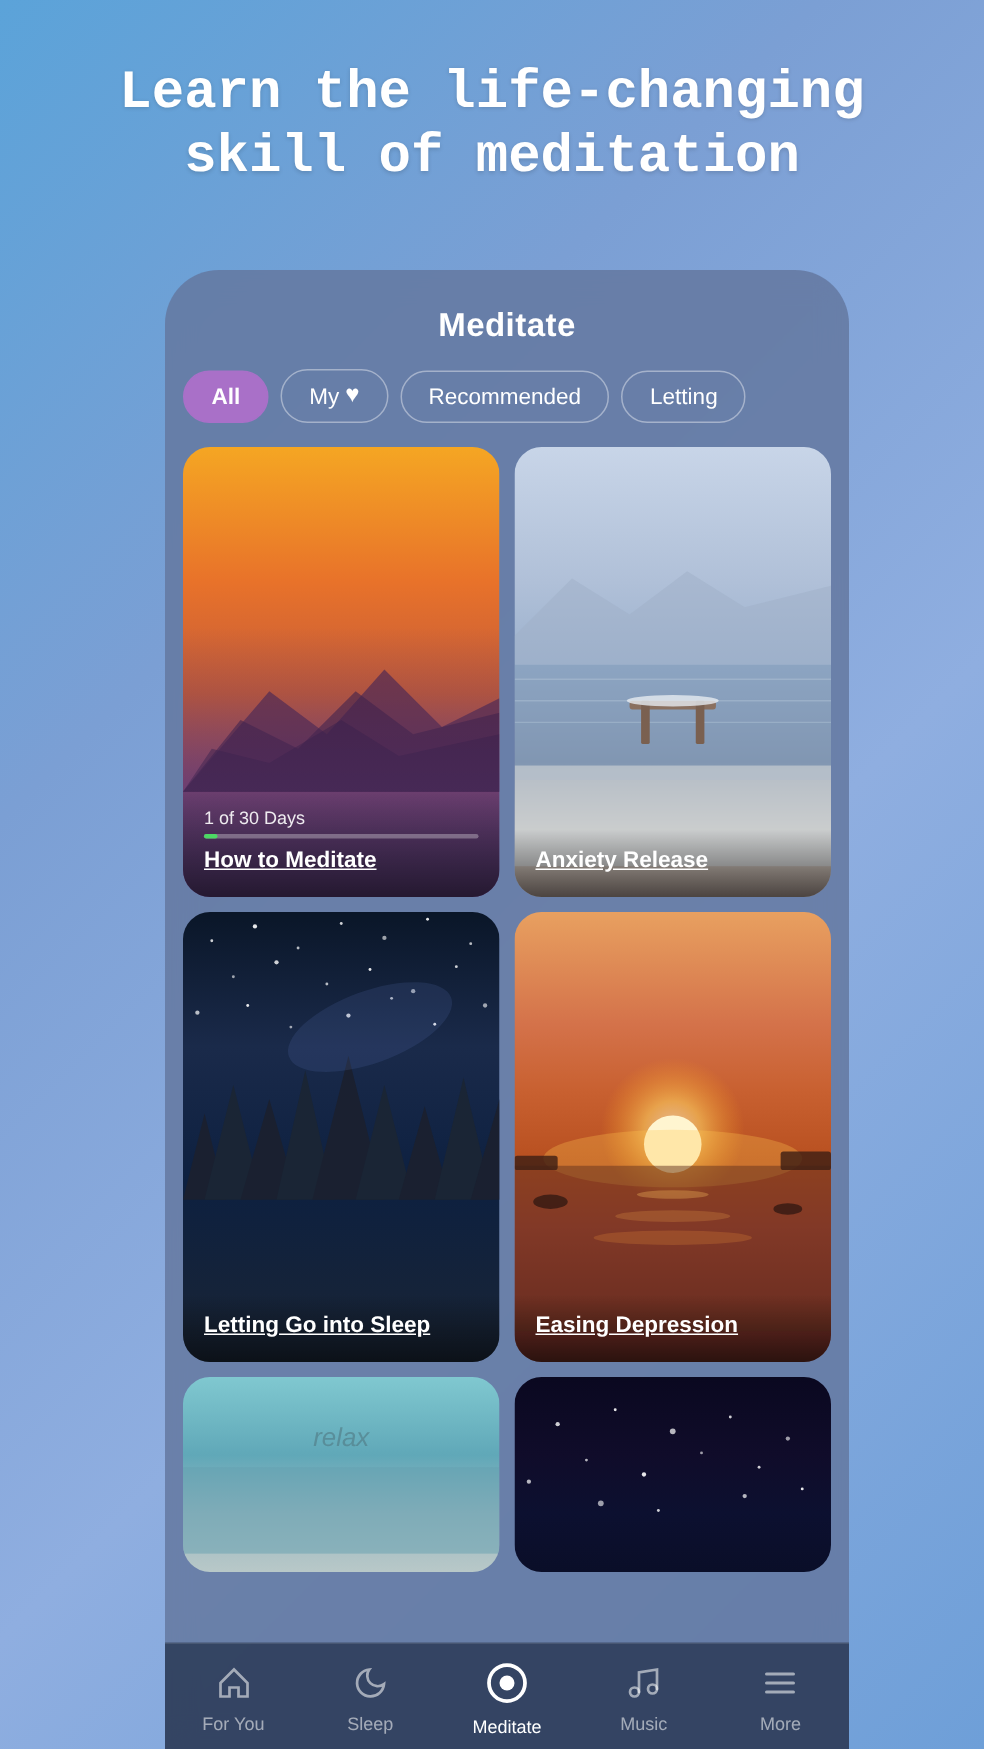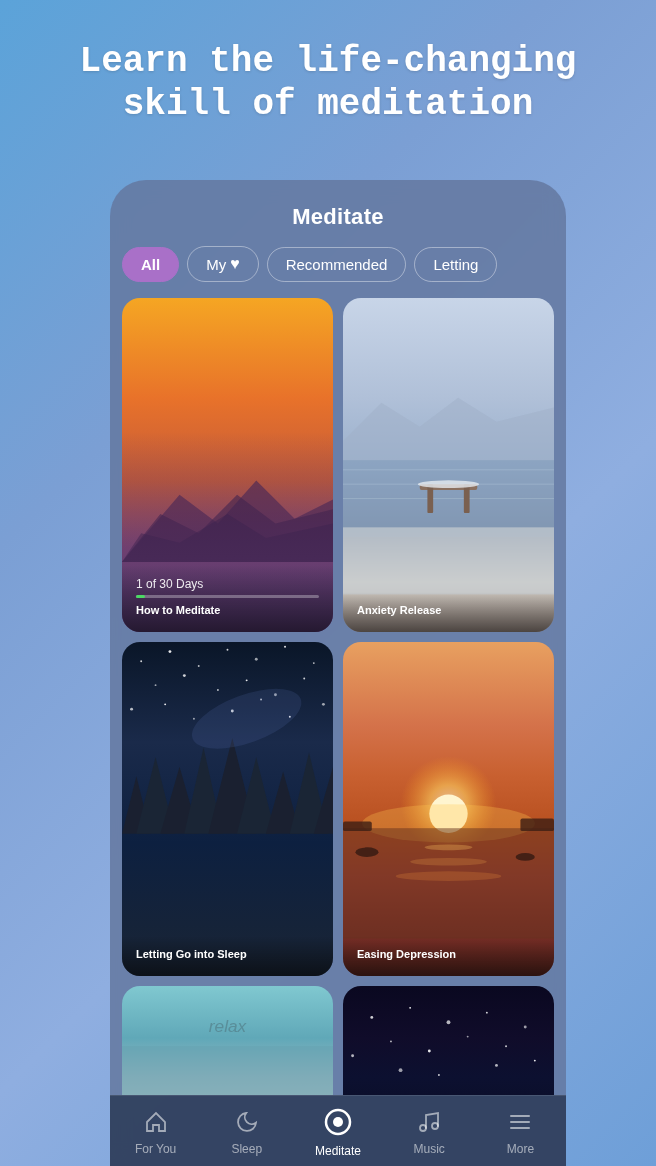--- a/index.html
+++ b/index.html
@@ -106,21 +106,21 @@
       grid-template-columns: 1fr 1fr;
       gap: 10px;
       padding-bottom: 10px;
     }
 
     .card {
       border-radius: 18px;
       overflow: hidden;
       position: relative;
       cursor: pointer;
-      height: 334px;
+      height: 300px;
     }
 
     .card-bg {
       width: 100%;
       height: 100%;
       position: absolute;
       top: 0; left: 0;
     }
 
     
@@ -161,23 +161,24 @@
 
     .card-label {
       position: absolute;
       bottom: 0; left: 0; right: 0;
       padding: 12px 14px 14px;
       background: linear-gradient(transparent, rgba(0,0,0,0.55));
       color: white;
     }
 
     .card-label-title {
-      font-size: 11px;
+      font-size: 15px;
       font-weight: 700;
       line-height: 1.25;
+      text-decoration: underline;
     }
 
     .progress-section {
       margin-bottom: 6px;
     }
 
     .progress-text {
       font-size: 12px;
       color: rgba(255,255,255,0.9);
       margin-bottom: 4px;

